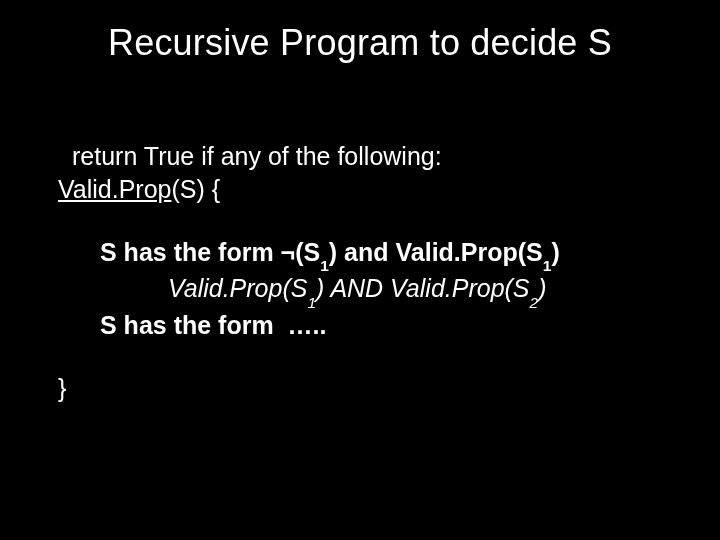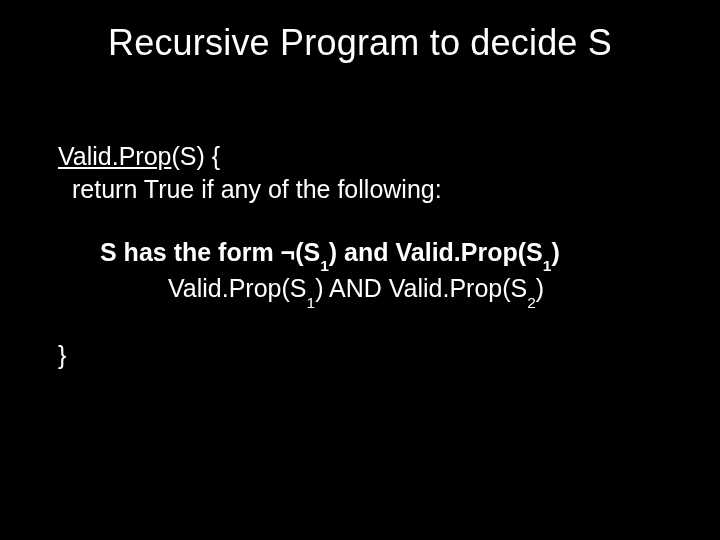--- a/index.html
+++ b/index.html
@@ -33,44 +33,45 @@
     top: 140px;
     left: 58px;
     right: 40px;
     font-size: 25px;
     line-height: 1.32;
   }
   .line { white-space: pre; }
   .fn { text-decoration: underline; }
   .indent1 { padding-left: 14px; }
   .indent2 { padding-left: 42px; font-weight: bold; }
-  .indent3 { padding-left: 110px; }
+  .indent3 { padding-left: 110px; font-style: italic; }
   .gap { height: 30px; }
   sub { font-size: 0.62em; position: relative; top: 0.28em; }
   .sym { font-family: "Arial", "Segoe UI Symbol", sans-serif; }
 </style>
 </head>
 <body>
 
 <div class="slide">
 
   <div class="title">Recursive Program to decide S</div>
 
   <div class="body">
 
+    <div class="line indent1">return True if any of the following:</div>
+
     <div class="line"><span class="fn">Valid.Prop</span><span>(S) {</span></div>
-
-    <div class="line indent1">return True if any of the following:</div>
 
     <div class="gap"></div>
 
     <div class="line indent2"><span>S has the form </span><span class="sym">¬</span><span>(S</span><sub>1</sub><span>) and Valid.Prop(S</span><sub>1</sub><span>)</span></div>
 
 
     <div class="line indent3"><span>Valid.Prop(S</span><sub>1</sub><span>) AND Valid.Prop(S</span><sub>2</sub><span>)</span></div>
 
+    <div class="line indent2">S has the form  …..</div>
 
     <div class="gap"></div>
 
     <div class="line">}</div>
 
   </div>
 </div>
 
 </body></html>

